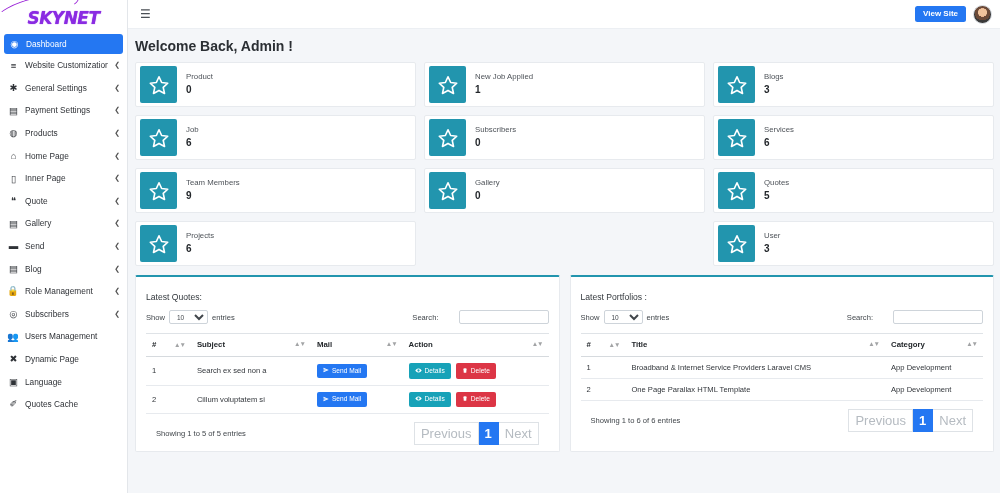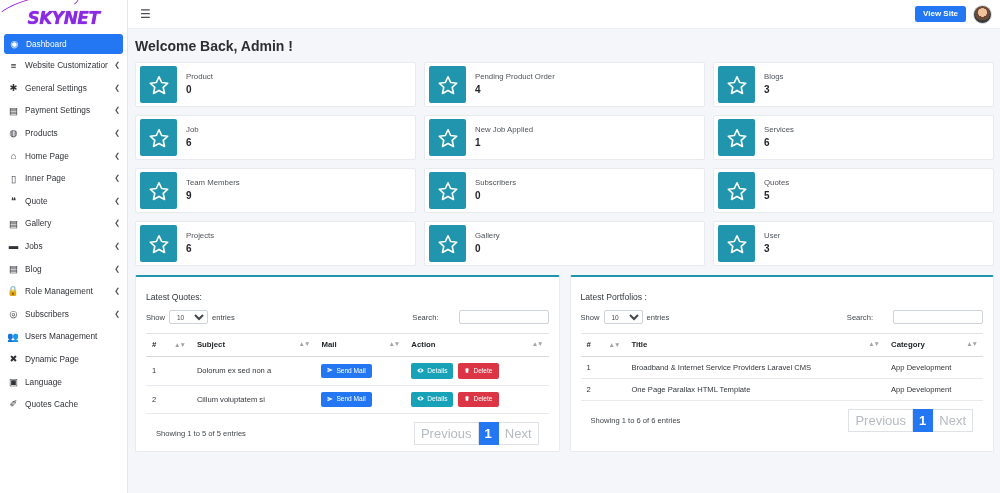--- a/index.html
+++ b/index.html
@@ -208,21 +208,21 @@
           <span class="nav-label">Quote</span>
           <span class="nav-caret">❮</span>
         </div>
         <div class="nav-item">
           <span class="nav-ico">▤</span>
           <span class="nav-label">Gallery</span>
           <span class="nav-caret">❮</span>
         </div>
         <div class="nav-item">
           <span class="nav-ico">▬</span>
-          <span class="nav-label">Jobs</span>
+          <span class="nav-label">Send</span>
           <span class="nav-caret">❮</span>
         </div>
         <div class="nav-item">
           <span class="nav-ico">▤</span>
           <span class="nav-label">Blog</span>
           <span class="nav-caret">❮</span>
         </div>
         <div class="nav-item">
           <span class="nav-ico">🔒</span>
           <span class="nav-label">Role Management</span>
@@ -307,31 +307,20 @@
                   <polygon points="12,3 14.9,9.3 21.5,10.1 16.6,14.6 18,21.2 12,17.9 6,21.2 7.4,14.6 2.5,10.1 9.1,9.3"></polygon>
                 </svg>
               </div>
               <div class="stat-text">
                 <div class="stat-label">Projects</div>
                 <div class="stat-value">6</div>
               </div>
             </div>
           </div>
           <div class="stat-col">
-            <div class="stat-card">
-              <div class="stat-ico">
-                <svg class="star" viewBox="0 0 24 24" fill="none" stroke="#ffffff" stroke-width="1.8" stroke-linejoin="round">
-                  <polygon points="12,3 14.9,9.3 21.5,10.1 16.6,14.6 18,21.2 12,17.9 6,21.2 7.4,14.6 2.5,10.1 9.1,9.3"></polygon>
-                </svg>
-              </div>
-              <div class="stat-text">
-                <div class="stat-label">Pending Product Order</div>
-                <div class="stat-value">4</div>
-              </div>
-            </div>
             <div class="stat-card">
               <div class="stat-ico">
                 <svg class="star" viewBox="0 0 24 24" fill="none" stroke="#ffffff" stroke-width="1.8" stroke-linejoin="round">
                   <polygon points="12,3 14.9,9.3 21.5,10.1 16.6,14.6 18,21.2 12,17.9 6,21.2 7.4,14.6 2.5,10.1 9.1,9.3"></polygon>
                 </svg>
               </div>
               <div class="stat-text">
                 <div class="stat-label">New Job Applied</div>
                 <div class="stat-value">1</div>
               </div>
@@ -444,21 +433,21 @@
                   <th>
                     <span class="sort">▲▼</span>
                     <span>Action</span>
                   </th>
                 </tr>
               </thead>
               <tbody id="q-body">
                   <tr>
                     <td class="col-hash">1</td>
                     <td class="col-sortarrow"></td>
-                    <td>Dolorum ex sed non a</td>
+                    <td>Search ex sed non a</td>
                     <td><button class="btn-sm b-blue">
                         <span><svg width="6" height="6" viewBox="0 0 24 24" fill="#fff">
                             <path d="M2 21l21-9L2 3v7l15 2-15 2z"></path>
                           </svg></span>
                         <span>Send Mail</span>
                       </button></td>
                     <td>
                       <div class="btn-gap">
                         <button class="btn-sm b-teal">
                           <span><svg width="7" height="7" viewBox="0 0 24 24" fill="#fff">

